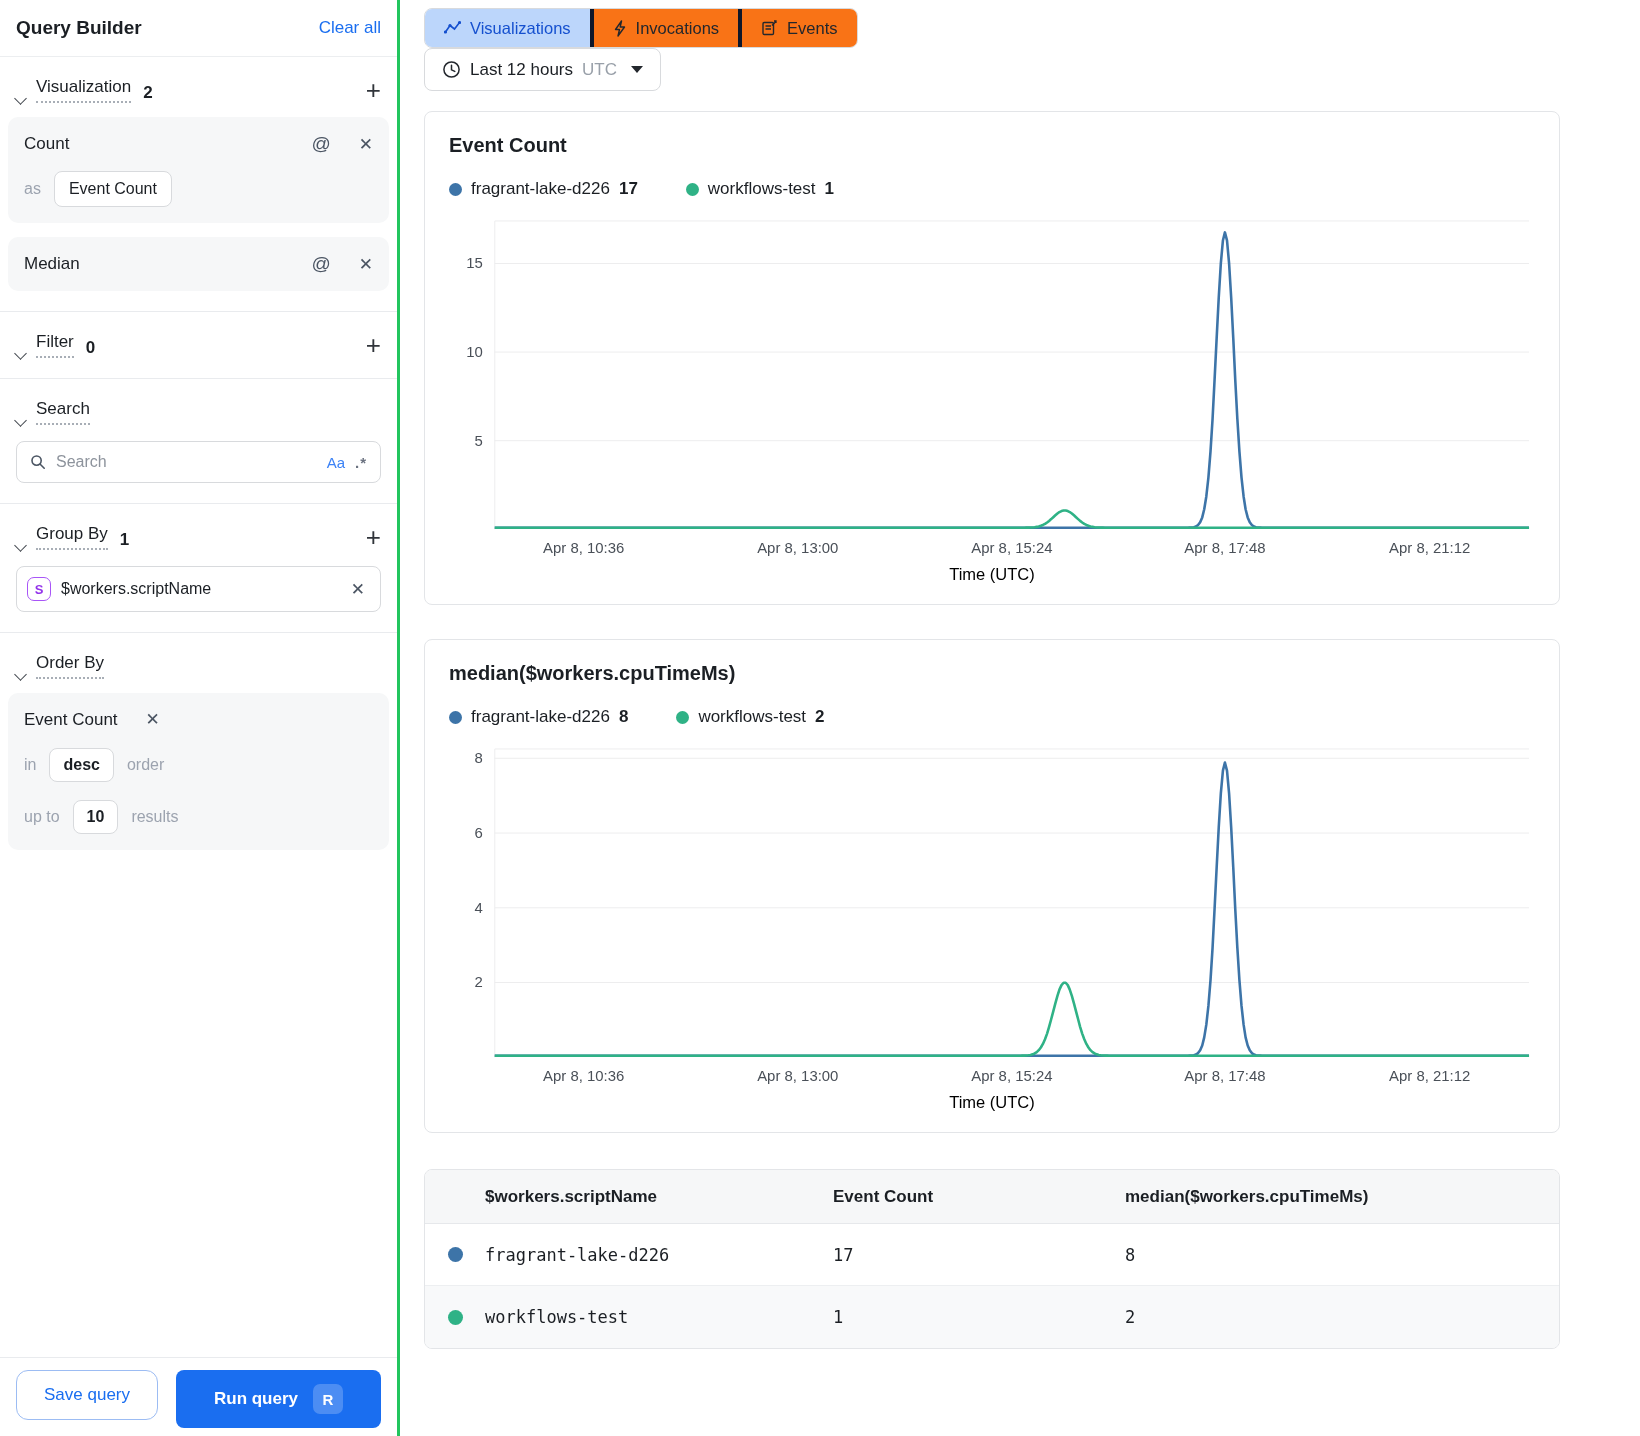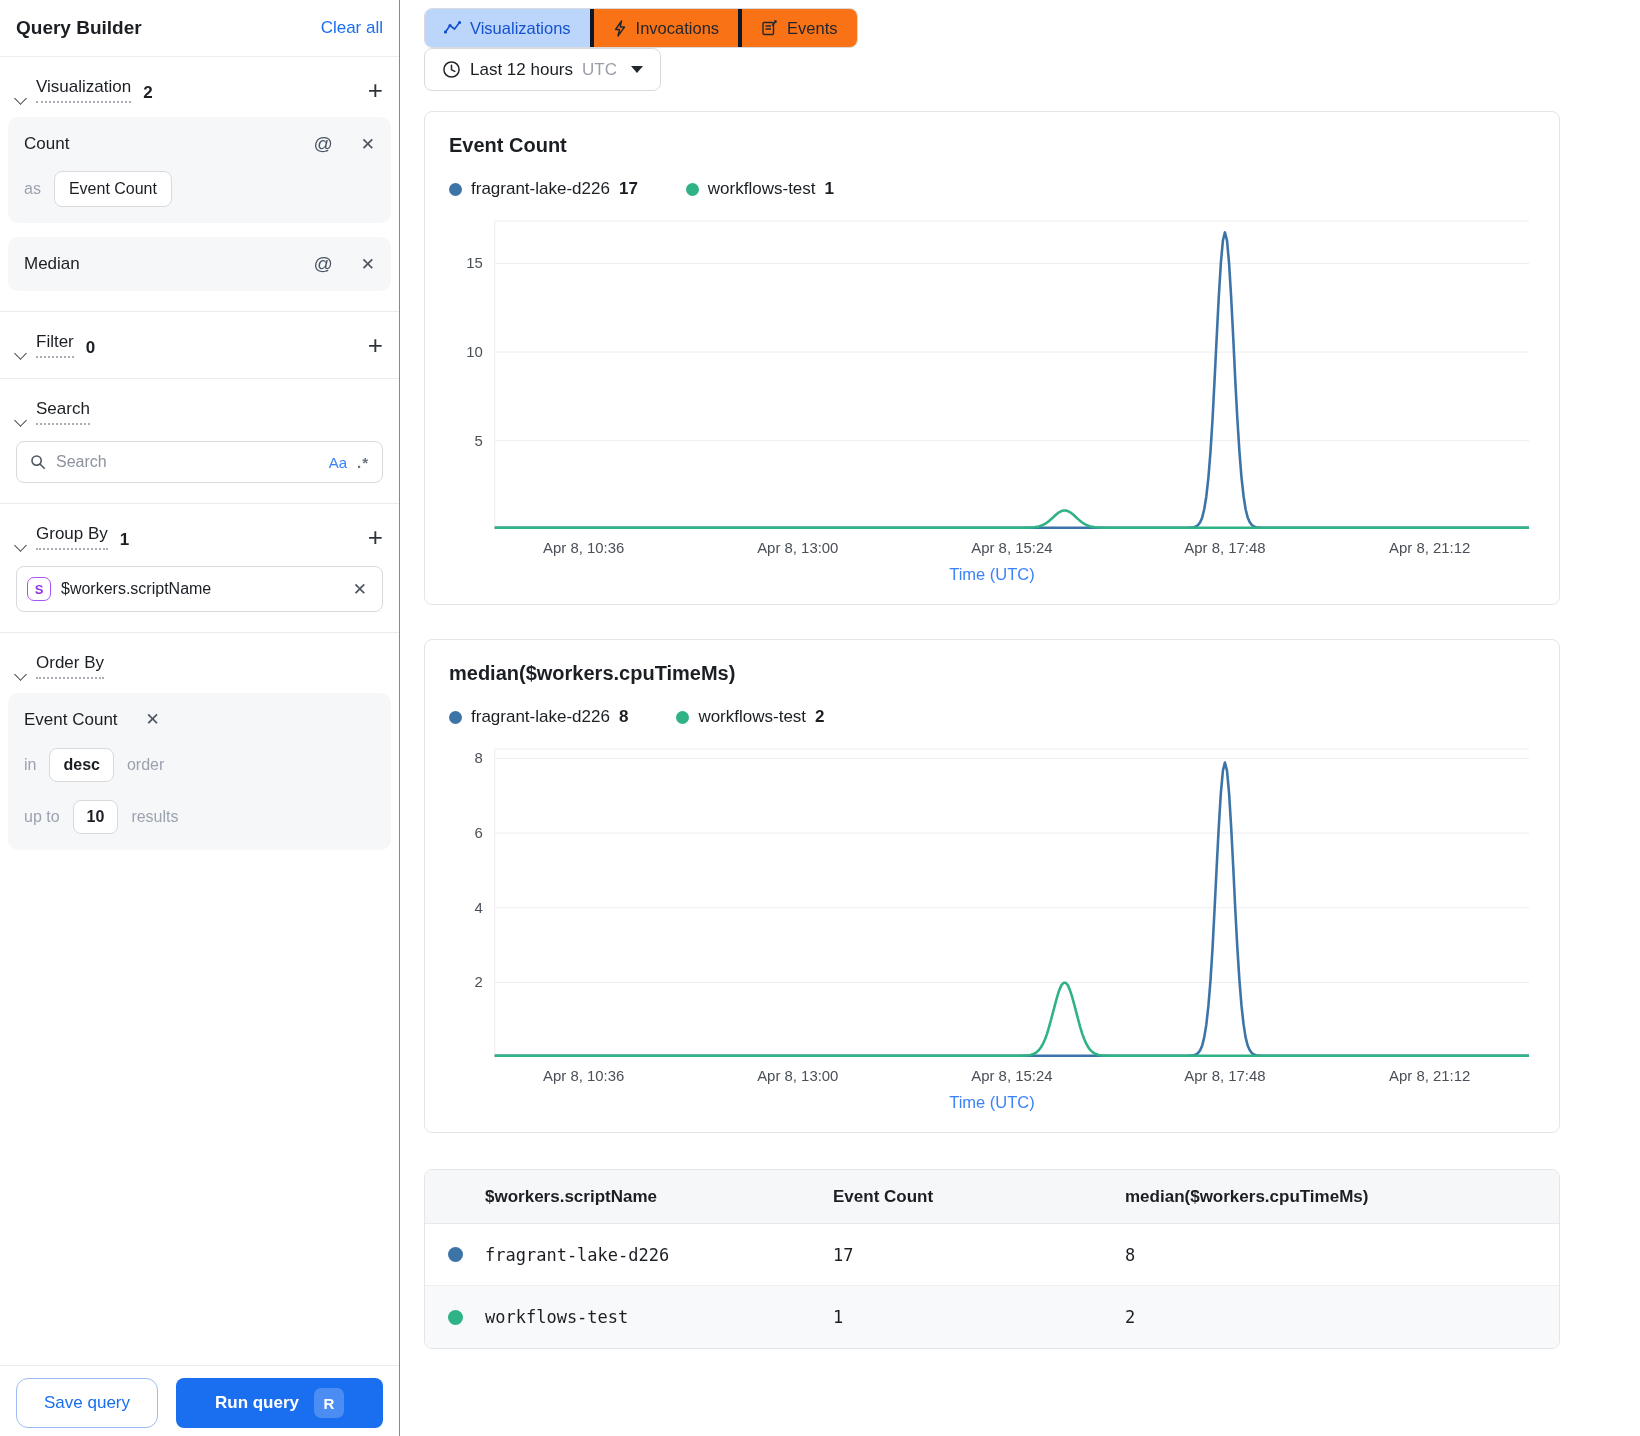--- a/index.html
+++ b/index.html
@@ -3,21 +3,21 @@
 <meta charset="utf-8">
 <style>
   * { box-sizing: border-box; margin: 0; padding: 0; }
   html,body { width:1640px; height:1436px; }
   body {
     font-family:"Liberation Sans", sans-serif;
     color:#1b1f24; background:#ffffff;
     display:flex; overflow:hidden;
   }
   
-  aside { width:400px; flex-shrink:0; height:100%; border-right:1px solid #22c55e;
+  aside { width:400px; flex-shrink:0; height:100%; border-right:3px solid #22c55e;
           display:flex; flex-direction:column; background:#fff; }
   .sb-header { height:57px; flex-shrink:0; display:flex; align-items:center;
                justify-content:space-between; padding:0 16px; border-bottom:1px solid #eceef0; }
   .sb-title { font-size:19px; font-weight:700; }
   .clear-all { color:#1a6ef0; font-size:17px; cursor:pointer; text-decoration:none; }
   .sb-scroll { flex:1; overflow:hidden; }
   .sb-section { padding:12px 16px 20px; }
   .sec-head { display:flex; align-items:flex-end; gap:11px; margin-top:8px; }
   .chev { width:9px; height:9px; border-right:1.8px solid #3f444b; border-bottom:1.8px solid #3f444b;
           transform:rotate(45deg); margin-top:-5px; flex-shrink:0; cursor:pointer; }
@@ -55,21 +55,21 @@
   .gx { padding:0 15px; color:#4b5563; font-size:17px; cursor:pointer; align-self:stretch;
         display:flex; align-items:center; }
   .gx::before { content:"\2715"; }
   .ob-row { display:flex; align-items:center; gap:13px; margin-top:18px; font-size:16px; }
   .small-box { background:#fff; border:1px solid #d8dadd; border-radius:8px; padding:7px 13px;
                font-weight:600; font-size:16px; }
   .sb-footer { flex-shrink:0; border-top:1px solid #e9ebee; padding:12px 16px 8px; display:flex; gap:18px; }
   .save-btn { width:142px; height:50px; background:#fff; border:1px solid #9cbcf3; color:#1a6ef0;
               border-radius:12px; font-size:17px; font-weight:500; cursor:pointer;
               font-family:"Liberation Sans",sans-serif; }
-  .run-btn { flex:1; height:50px; background:#1a6ef0; border:none; color:#fff; border-radius:8px;
+  .run-btn { flex:1; height:58px; background:#1a6ef0; border:none; color:#fff; border-radius:8px;
              font-size:17px; font-weight:700; cursor:pointer; display:flex; align-items:center;
              justify-content:center; gap:15px; font-family:"Liberation Sans",sans-serif; }
   .run-kbd { width:30px; height:30px; border-radius:7px; background:rgba(255,255,255,.22);
              font-size:15px; font-weight:600; display:flex; align-items:center; justify-content:center; }
   
   main { flex:1; padding:8px 80px 0 24px; overflow:hidden; }
   .top-row { display:flex; justify-content:space-between; align-items:flex-start;flex-direction:column; }
   .tabs { display:flex; border:1px solid #d8dadd; border-radius:8px; overflow:hidden; height:40px; }
   .tab { display:flex; align-items:center; gap:9px; padding:0 19px; font-size:16.5px; background:#f97316;
          color:#23272d; border-left:4px solid #0f172a; cursor:pointer; white-space:nowrap; }
@@ -83,21 +83,21 @@
            border-top:7px solid #23272d; margin-left:5px; }
   .chart-card { border:1px solid #e3e5e8; border-radius:8px; margin-top:20px; padding:22px 24px 12px; }
   .chart-card + .chart-card { margin-top:34px; }
   .chart-title { font-size:20px; font-weight:700; }
   .legend { display:flex; gap:48px; margin-top:22px; font-size:17px; align-items:center; }
   .legend-item { display:flex; align-items:center; gap:9px; }
   .dot { width:13px; height:13px; border-radius:50%; flex-shrink:0; }
   .legend-val { font-weight:700; }
   svg.plot { width:100%; display:block; margin-top:14px; }
   .tick { font-family:"Liberation Sans",sans-serif; font-size:15px; fill:#4a5058; }
-  .xlabel { text-align:center; font-size:16.5px; color:#3b82f6; margin-top:2px; padding-bottom:8px; }
+  .xlabel { text-align:center; font-size:16.5px; color:#000000; margin-top:2px; padding-bottom:8px; }
   .table-card { border:1px solid #e3e5e8; border-radius:8px; margin-top:36px; overflow:hidden; }
   .t-head, .t-row { display:grid; grid-template-columns:60px 348px 292px 1fr; align-items:center; }
   .t-head { background:#f6f7f8; border-bottom:1px solid #e6e8eb; height:54px; font-weight:700; font-size:17px; }
   .t-row { height:62px; font-family:"DejaVu Sans Mono",monospace; font-size:17px;
            border-bottom:1px solid #edeff1; }
   .t-row.alt { background:#f8f9fa; }
   .t-row:last-child { border-bottom:none; }
   .t-dot { justify-self:center; width:15px; height:15px; border-radius:50%; }
 </style>
 </head>

